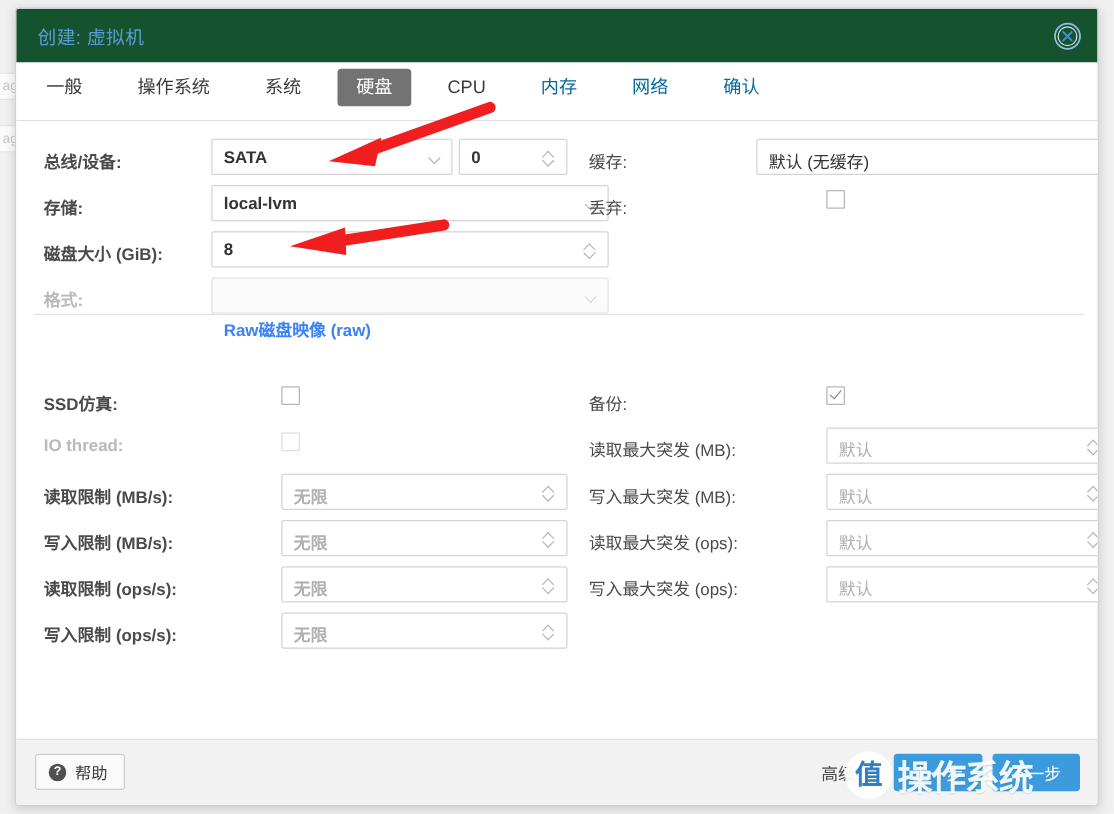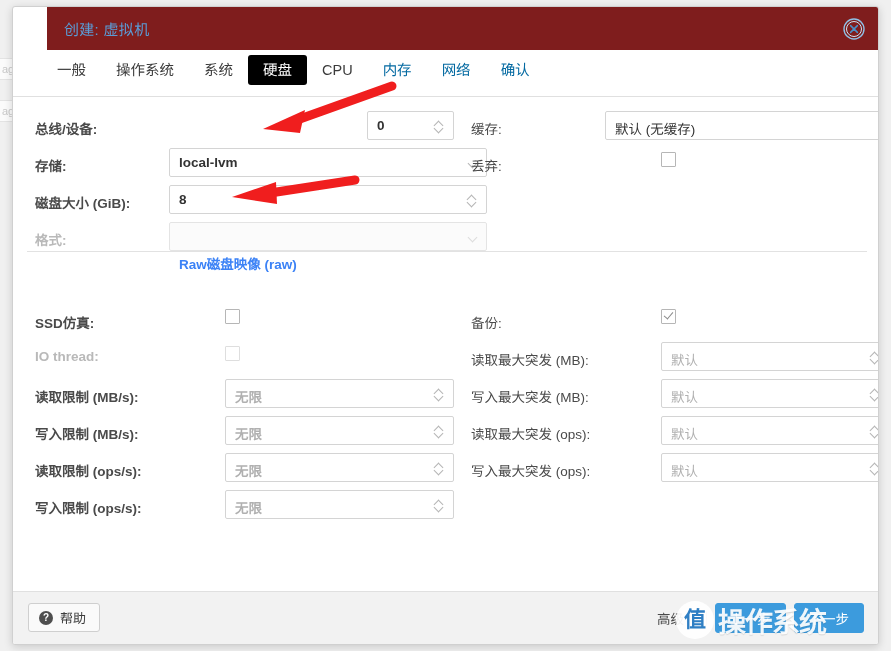--- a/index.html
+++ b/index.html
@@ -52,22 +52,21 @@
     border-radius: 3px;
     box-shadow: 0 2px 9px rgba(0,0,0,0.16);
     box-sizing: border-box;
     overflow: hidden;
   }
 
   
   #titlebar {
     position: relative;
     height: 43px;
-    background: #7f1d1d;
-    margin-left: 34px;
+    background: #14532d;
   }
   #dialog-title {
     position: absolute;
     left: 17px;
     top: 11px;
     font-size: 15px;
     color: #5b9bd5;
     letter-spacing: 0.3px;
     white-space: nowrap;
   }
@@ -83,38 +82,38 @@
 
   
   #tabbar {
     position: relative;
     height: 46px;
     background: #ffffff;
     border-bottom: 1px solid #e0e0e0;
   }
   #tabs {
     position: absolute;
-    left: 29px;
+    left: 9px;
     top: 5px;
     display: flex;
     align-items: center;
-    gap: 0px;
+    gap: 14px;
     text-align: center;
   }
   .tab {
     font-size: 14.5px;
     color: #3b3b3b;
     padding: 6px 15px;
     border-radius: 3px;
     cursor: pointer;
     white-space: nowrap;
     line-height: 18px;
   }
   .tab.active {
-    background: #000000;
+    background: #737373;
     color: #ffffff;
   }
   .tab.disabled {
     color: #0369a1;
     cursor: default;
   }
 
   
   #form-area {
     position: relative;
@@ -396,20 +395,24 @@
   </div>
 
   <div id="form-area">
 
     <div id="divider"></div>
 
     <div class="col left" style="top:14px;">
 
       <div class="row">
         <div class="lbl">总线/设备:</div>
+        <div class="field w-combo">
+          <div class="val">SATA</div>
+          <span class="caret"></span>
+        </div>
         <div class="field w-spin">
           <div class="val">0</div>
           <span class="spin">
               <i class="up"></i>
               <i class="down"></i>
             </span>
         </div>
       </div>
 
       <div class="row">

